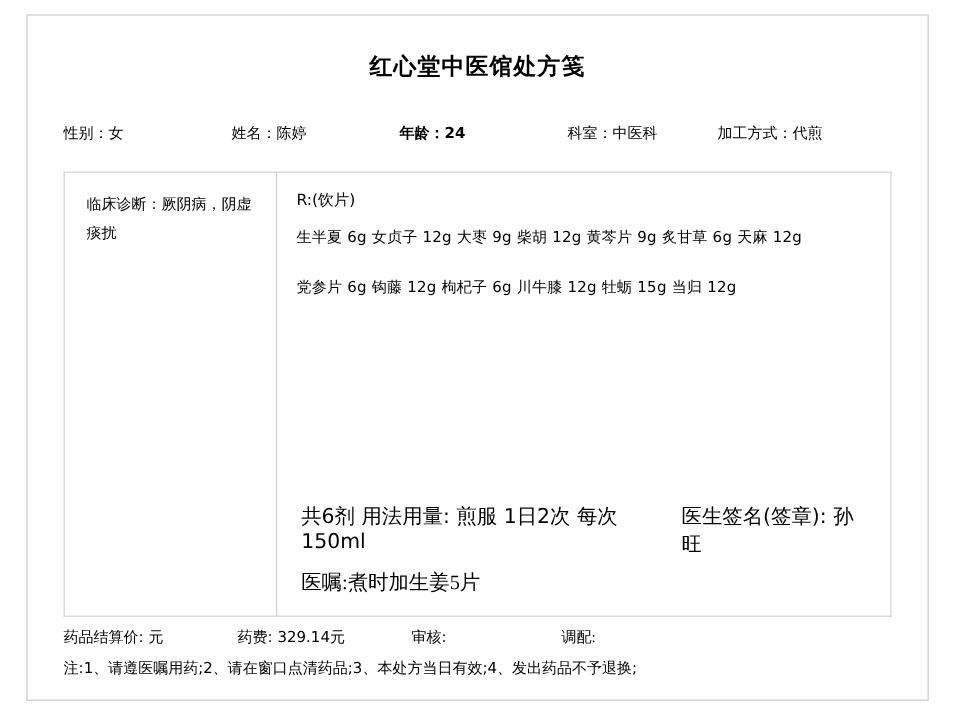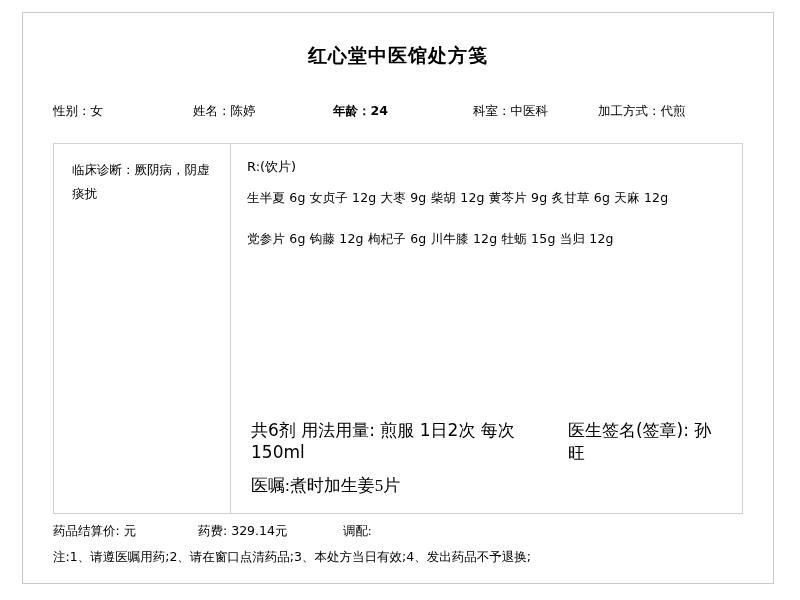--- a/index.html
+++ b/index.html
@@ -177,20 +177,24 @@
   <div class="bottom-rows">
     <div class="brow">
       <div class="b1">
         <span>药品结算价:</span>
         <span>元</span>
       </div>
       <div class="b2">
         <span>药费:</span>
         <span>329.14元</span>
       </div>
+      <div class="b3">
+        <span>审核:</span>
+        <span></span>
+      </div>
       <div class="b4">
         <span>调配:</span>
         <span></span>
       </div>
     </div>
     <div class="note">注:1、请遵医嘱用药;2、请在窗口点清药品;3、本处方当日有效;4、发出药品不予退换;</div>
   </div>
 
 </div>
 

